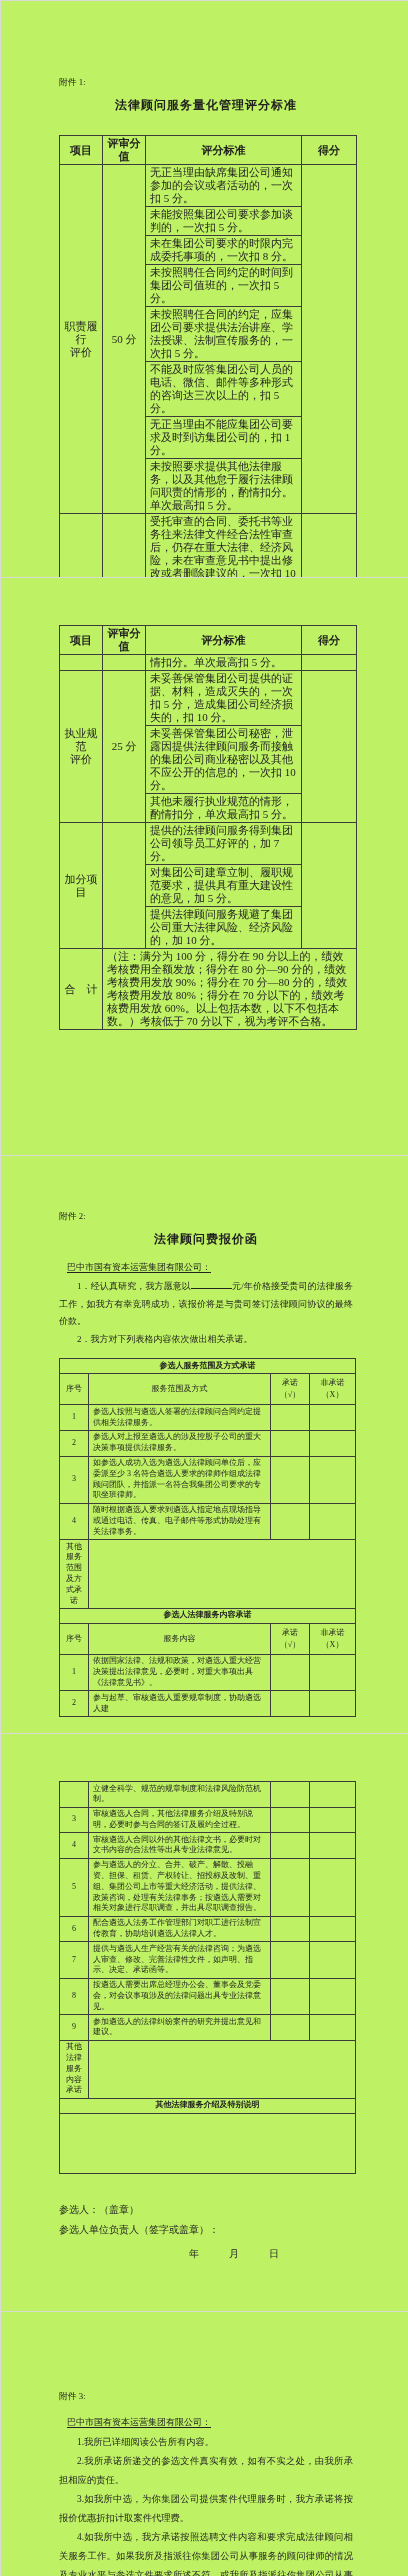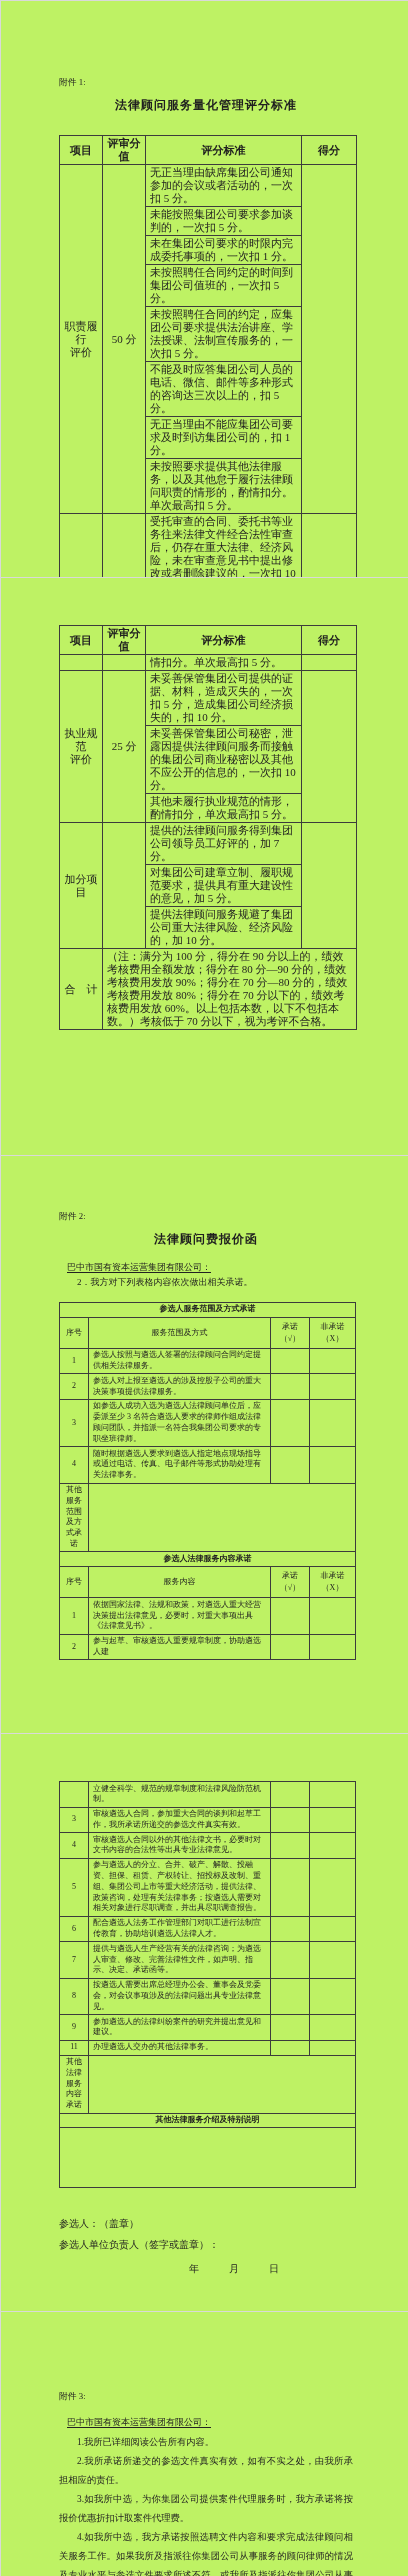--- a/index.html
+++ b/index.html
@@ -89,21 +89,21 @@
         <td class="c" rowspan="8">职责履行
 评价</td>
         <td class="c" rowspan="8">50 分</td>
         <td>无正当理由缺席集团公司通知参加的会议或者活动的，一次扣 5 分。</td>
         <td rowspan="8"></td>
       </tr>
       <tr>
             <td>未能按照集团公司要求参加谈判的，一次扣 5 分。</td>
           </tr>
       <tr>
-            <td>未在集团公司要求的时限内完成委托事项的，一次扣 1 分。</td>
+            <td>未在集团公司要求的时限内完成委托事项的，一次扣 8 分。</td>
           </tr>
       <tr>
             <td>未按照聘任合同约定的时间到集团公司值班的，一次扣 5 分。</td>
           </tr>
       <tr>
             <td>未按照聘任合同的约定，应集团公司要求提供法治讲座、学法授课、法制宣传服务的，一次扣 5 分。</td>
           </tr>
       <tr>
             <td>不能及时应答集团公司人员的电话、微信、邮件等多种形式的咨询达三次以上的，扣 5 分。</td>
           </tr>
@@ -186,20 +186,23 @@
   </div>
 
   <div class="page">
     <div class="attach-label mt-104">附件 2:</div>
     <h1 class="doc-title">法律顾问费报价函</h1>
 
     <div class="addressee">
       <span class="u">巴中市国有资本运营集团有限公司：</span>
     </div>
 
+    <p class="letter-p mt-8">
+      <span>1．经认真研究，我方愿意以</span><span class="blank-line"></span><span>元/年价格接受贵司的法律服务工作，如我方有幸竞聘成功，该报价将是与贵司签订法律顾问协议的最终价款。</span>
+    </p>
     <p class="letter-p">2．我方对下列表格内容依次做出相关承诺。</p>
 
     <table class="commit-table mt-20">
       <colgroup>
           <col style="width:29px">
           <col style="width:182px">
           <col style="width:39px">
           <col style="width:46px">
         </colgroup>
       <tbody>
@@ -279,21 +282,21 @@
         </colgroup>
       <tbody>
           <tr>
         <td class="no-cell"></td>
         <td>立健全科学、规范的规章制度和法律风险防范机制。</td>
         <td></td>
         <td></td>
       </tr>
       <tr>
         <td class="no-cell">3</td>
-        <td>审核遴选人合同，参加重大合同的谈判和起草工作，我所承诺所递交的参选文件真实有效。</td>
+        <td>审核遴选人合同，其他法律服务介绍及特别说明，必要时参与合同的签订及履约全过程。</td>
         <td></td>
         <td></td>
       </tr>
       <tr>
         <td class="no-cell">4</td>
         <td>审核遴选人合同以外的其他法律文书，必要时对文书内容的合法性等出具专业法律意见。</td>
         <td></td>
         <td></td>
       </tr>
       <tr>
@@ -316,26 +319,20 @@
       </tr>
       <tr>
         <td class="no-cell">8</td>
         <td>按遴选人需要出席总经理办公会、董事会及党委会，对会议事项涉及的法律问题出具专业法律意见。</td>
         <td></td>
         <td></td>
       </tr>
       <tr>
         <td class="no-cell">9</td>
         <td>参加遴选人的法律纠纷案件的研究并提出意见和建议。</td>
-        <td></td>
-        <td></td>
-      </tr>
-      <tr>
-        <td class="no-cell">11</td>
-        <td>办理遴选人交办的其他法律事务。</td>
         <td></td>
         <td></td>
       </tr>
       <tr>
         <td class="other-cell tall-86">其他法律服务内容承诺</td>
         <td colspan="3"></td>
       </tr>
       <tr>
         <td class="sect-title" colspan="4">其他法律服务介绍及特别说明</td>
       </tr>

